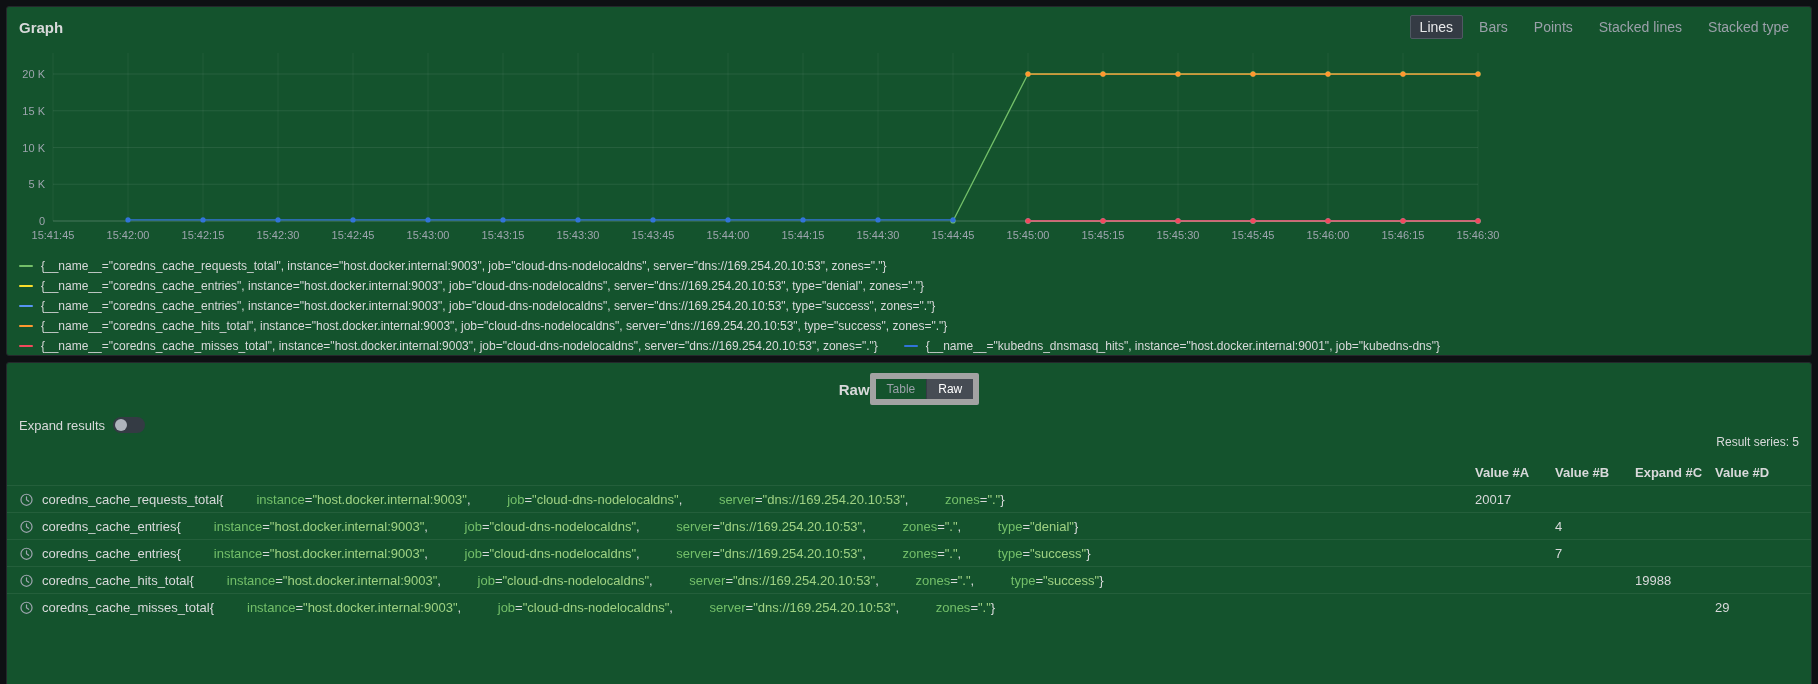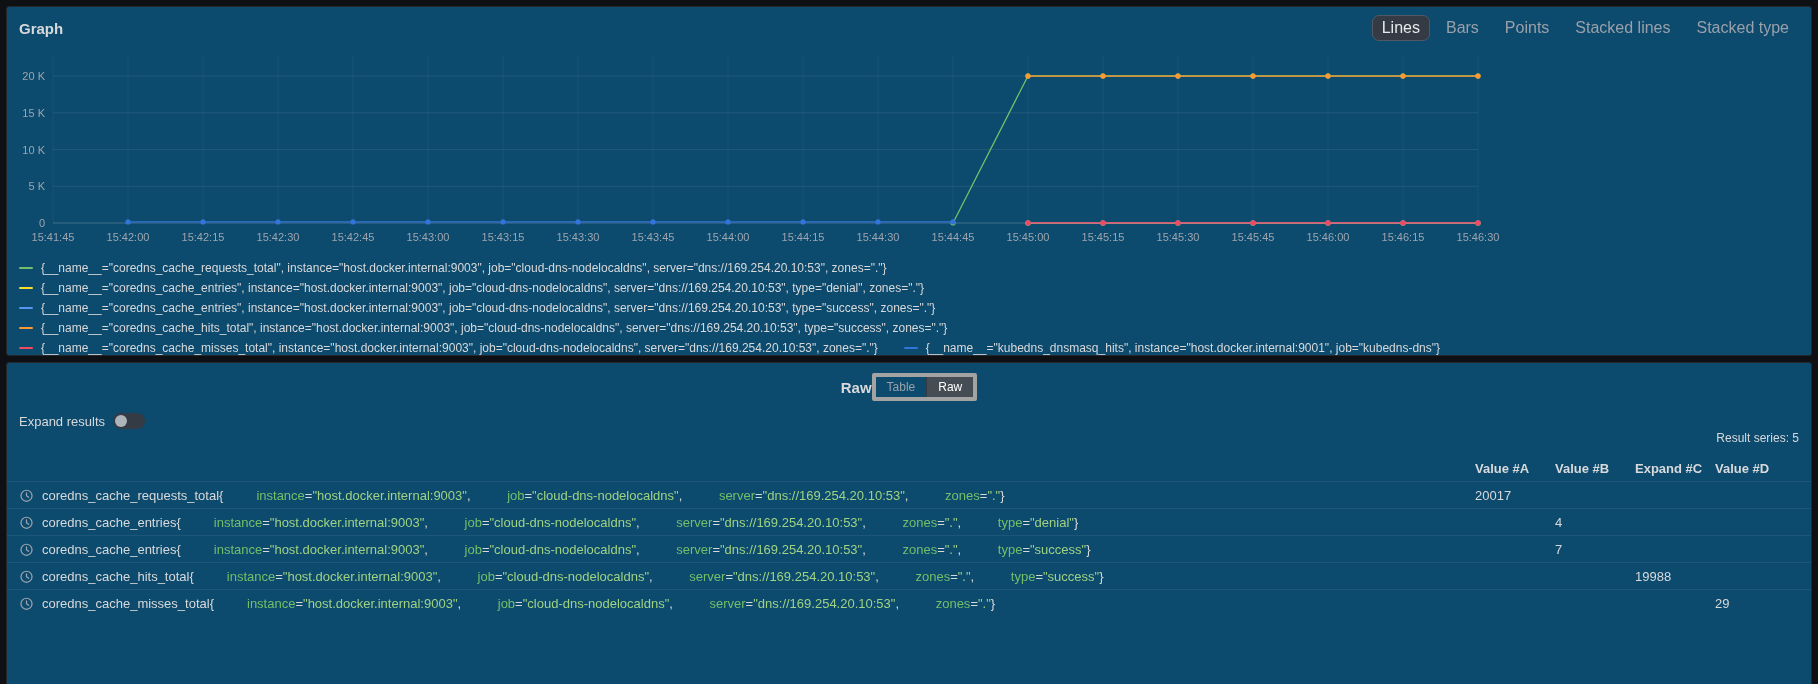--- a/index.html
+++ b/index.html
@@ -4,47 +4,47 @@
 <style>
   * { box-sizing: border-box; }
   html,body { margin:0; padding:0; }
   body {
     width:1818px; height:684px; overflow:hidden;
     background:#0e1013;
     font-family:"Liberation Sans","DejaVu Sans",sans-serif;
     color:#d8d9da;
   }
   .panel {
-    background:#0c4a6e;
+    background:#14532d;
     border:1px solid #24272b;
     border-radius:3px;
     margin:6px;
   }
   .panel-graph { height:350px; }
   .panel-raw { height:330px; }
   .panel-header {
     display:flex; justify-content:space-between; align-items:center;
     padding:8px 12px 2px 12px;
   }
   .panel-title { font-size:15px; font-weight:600; color:#d8d9da; }
   .mode-buttons { display:flex; gap:6px; align-items:center; }
   .mode-btn {
-    font-size:16px; color:#9aa0a9; padding:3px 9px; border-radius:7px;
+    font-size:14px; color:#9aa0a9; padding:3px 9px; border-radius:2px;
     border:1px solid transparent; cursor:pointer; white-space:nowrap;
   }
   .mode-btn.active { background:#343b44; border-color:#505963; color:#e8e9ea; }
   .chart-wrap { padding:2px 6px 0 6px; }
   svg text { font-family:"Liberation Sans","DejaVu Sans",sans-serif; }
   .legend { padding:4px 12px 6px 12px; display:flex; flex-wrap:wrap; column-gap:26px; }
   .legend-item { display:inline-flex; align-items:center; height:20px; cursor:pointer; }
   .legend-marker { display:inline-block; width:14px; height:2px; border-radius:1px; margin-right:8px; flex:none; }
   .legend-text { font-size:12px; color:#d8d9da; white-space:nowrap; }
 
   .raw-header { display:flex; justify-content:center; align-items:center; padding:10px 12px 6px 12px; }
-  .toggle-group { display:flex; border:4px solid #a3a3a3; border-radius:2px; overflow:hidden; }
+  .toggle-group { display:flex; border:6px solid #a3a3a3; border-radius:2px; overflow:hidden; }
   .toggle-btn { font-size:12px; color:#9aa0a9; padding:3px 11px; cursor:pointer; }
   .toggle-btn + .toggle-btn { border-left:1px solid #343b44; }
   .toggle-btn.active { background:#464c54; color:#ffffff; }
 
   .controls-row { display:flex; justify-content:space-between; align-items:flex-start; padding:6px 12px 10px 12px; }
   .expand-results { display:flex; align-items:center; gap:8px; font-size:13px; color:#d8d9da; }
   .switch { width:32px; height:16px; border-radius:8px; background:#343b44; position:relative; cursor:pointer; }
   .switch-knob { width:12px; height:12px; border-radius:50%; background:#aeb4bc; position:absolute; top:2px; left:2px; }
   .result-series { font-size:12px; color:#d8d9da;margin-top:18px; }
 

